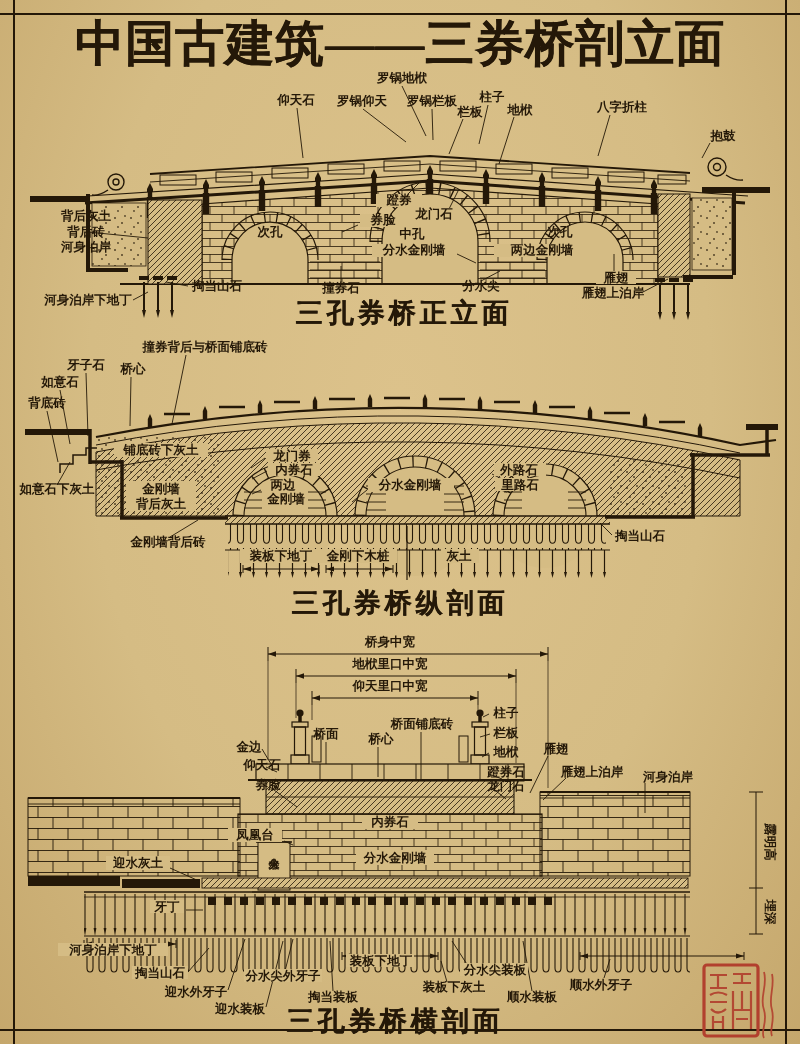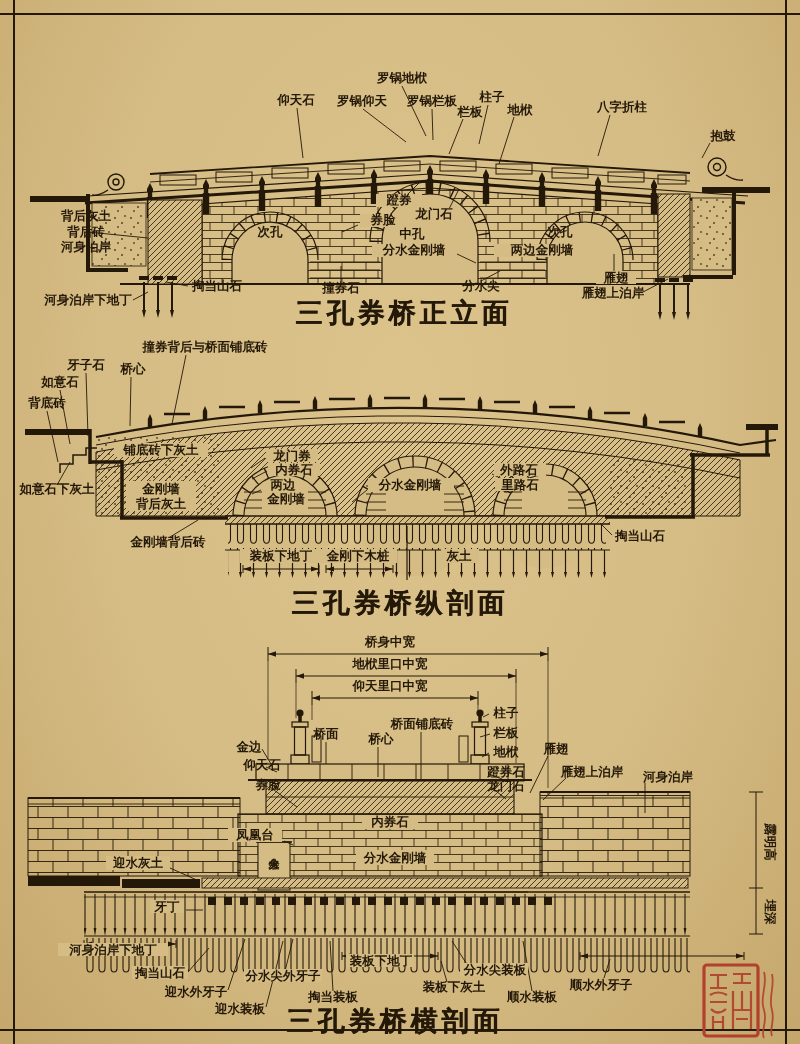--- a/index.html
+++ b/index.html
@@ -75,20 +75,21 @@
         <rect x="-9" y="47" width="18" height="9"></rect>
       </g>
     </defs>
   </svg>
 
   <div class="frame-line" style="left:0;top:13px;width:800px;height:2px;"></div>
   <div class="frame-line" style="left:0;top:1029px;width:800px;height:2px;"></div>
   <div class="frame-line" style="left:13px;top:0;width:2px;height:1044px;"></div>
   <div class="frame-line" style="left:785px;top:0;width:2px;height:1044px;"></div>
 
+  <div id="main-title">中国古建筑——三券桥剖立面</div>
 
   <svg class="diagram" style="top:70px" width="800" height="270" viewBox="0 0 800 270">
 
     <g>
 
       <path class="ink" d="M150,104 L430,86 L690,103" stroke-width="1.8"></path>
       <path class="ink" d="M150,112 L430,94 L690,111" stroke-width="0.9"></path>
 
       <g class="ink" stroke-width="1">
         <rect x="160" y="105" width="36" height="10"></rect>

